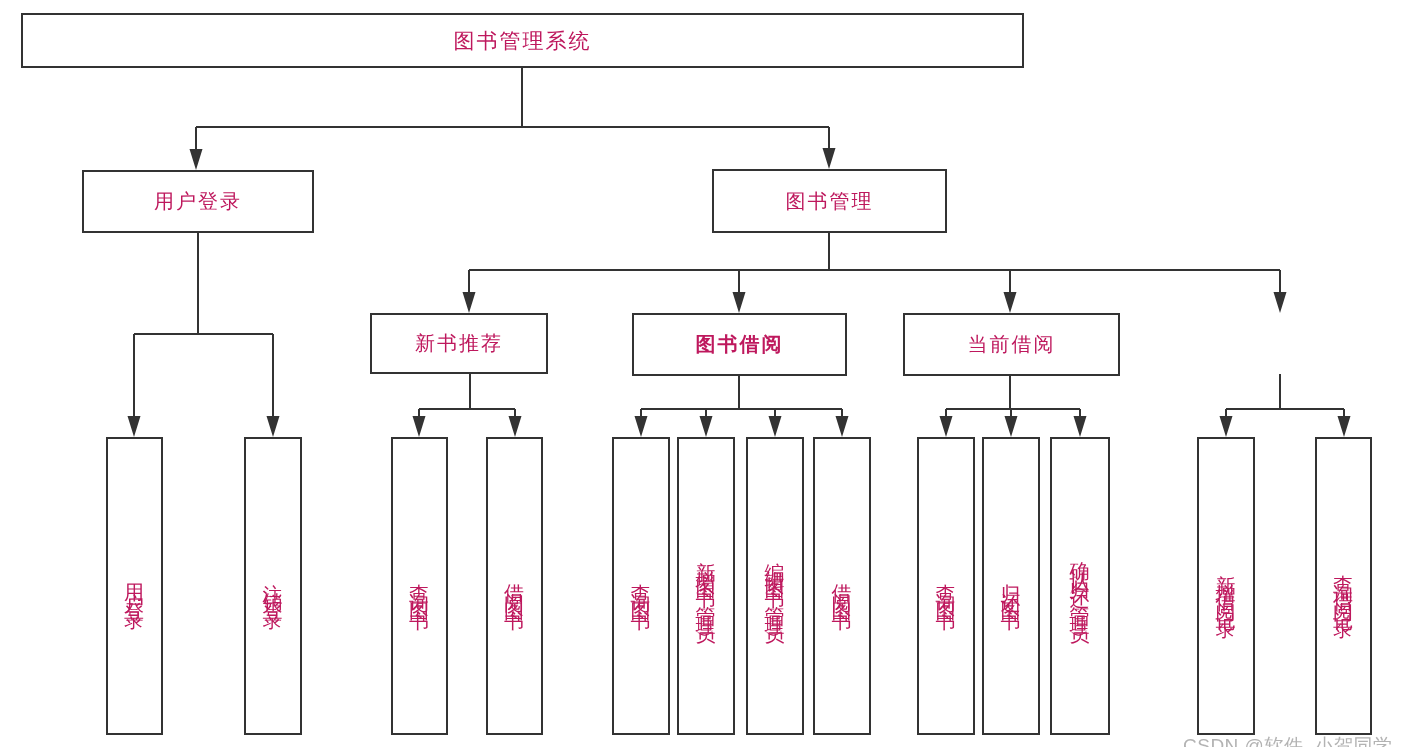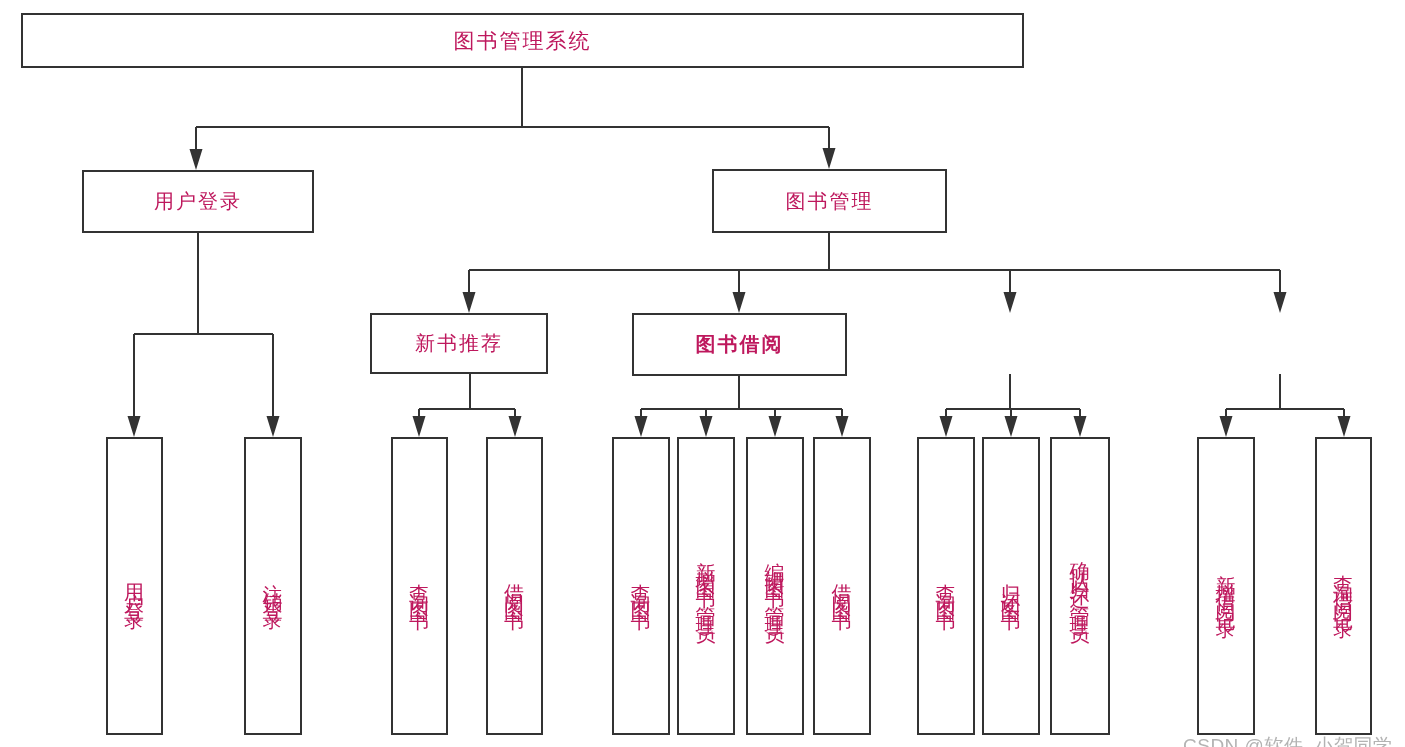--- a/index.html
+++ b/index.html
@@ -96,20 +96,21 @@
       M1337.5 416 L1350.5 416 L1344 437 Z"></path>
   </svg>
 
   <div class="node root-box" style="left:21px; top:13px; width:1003px; height:55px;">图书管理系统</div>
 
   <div class="node hlabel" style="left:82px; top:170px; width:232px; height:63px;">用户登录</div>
   <div class="node hlabel" style="left:712px; top:169px; width:235px; height:64px;">图书管理</div>
 
   <div class="node hlabel" style="left:364px; top:313px; width:178px; height:61px;margin-left:6px;">新书推荐</div>
   <div class="node hlabel" style="left:632px; top:313px; width:215px; height:63px;font-weight:bold;">图书借阅</div>
+  <div class="node hlabel" style="left:903px; top:313px; width:217px; height:63px;">当前借阅</div>
 
   <div class="node leaf" style="left:106px; top:437px; width:57px; height:298px;">
     <span class="vtext">用户登录</span>
   </div>
   <div class="node leaf" style="left:244px; top:437px; width:58px; height:298px;">
     <span class="vtext">注销登录</span>
   </div>
 
   <div class="node leaf" style="left:391px; top:437px; width:57px; height:298px;">
     <span class="vtext">查询图书</span>

